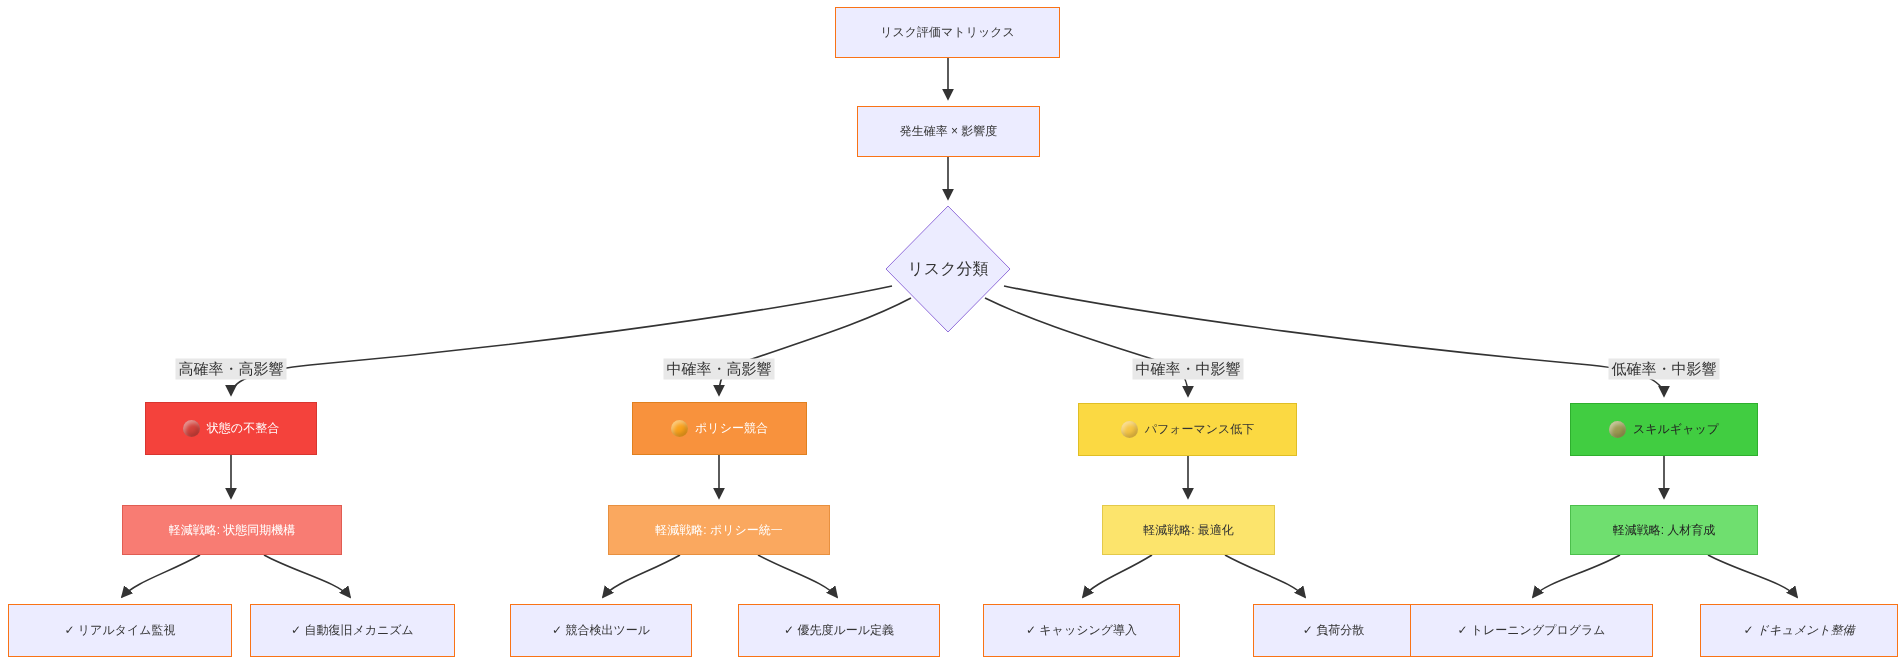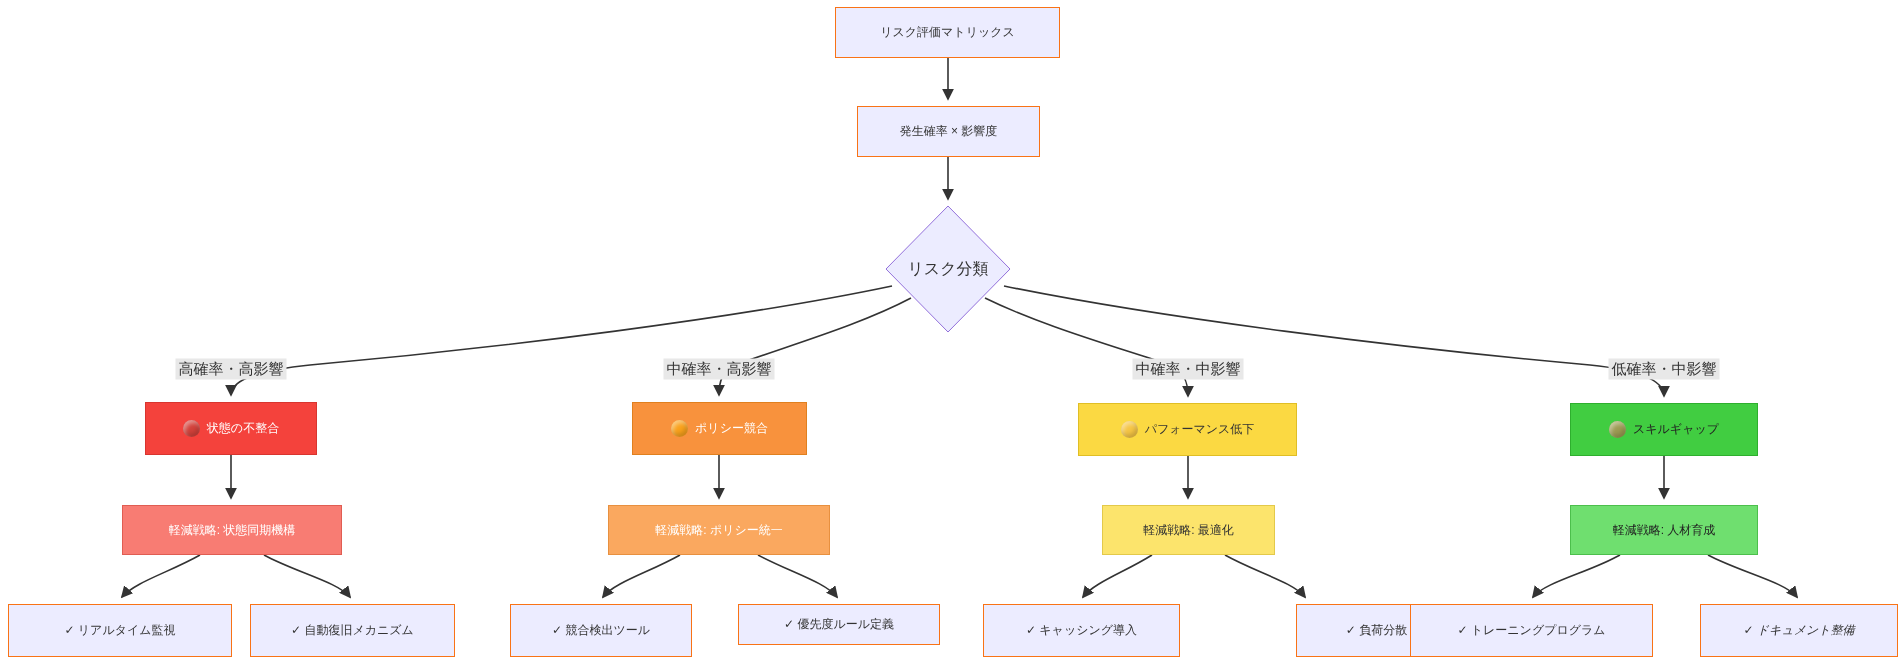--- a/index.html
+++ b/index.html
@@ -36,23 +36,23 @@
   #n-risk2{left:632px;top:402px;width:175px;height:53px;}
   #n-risk3{left:1078px;top:403px;width:219px;height:53px;}
   #n-risk4{left:1570px;top:403px;width:188px;height:53px;}
   #n-mit1{left:122px;top:505px;width:220px;height:50px;}
   #n-mit2{left:608px;top:505px;width:222px;height:50px;}
   #n-mit3{left:1102px;top:505px;width:173px;height:50px;}
   #n-mit4{left:1570px;top:505px;width:188px;height:50px;}
   #n-act1{left:8px;top:604px;width:224px;height:53px;}
   #n-act2{left:250px;top:604px;width:205px;height:53px;}
   #n-act3{left:510px;top:604px;width:182px;height:53px;}
-  #n-act4{left:738px;top:604px;width:202px;height:41px;}
+  #n-act4{left:738px;top:604px;width:202px;height:53px;}
   #n-act5{left:983px;top:604px;width:197px;height:53px;}
-  #n-act6{left:1296px;top:604px;width:161px;height:53px;}
+  #n-act6{left:1253px;top:604px;width:161px;height:53px;}
   #n-act7{left:1410px;top:604px;width:243px;height:53px;text-align:center;}
   #n-act8{left:1700px;top:604px;width:198px;height:53px;font-style:italic;}
   #dec-label{left:948px;top:269px;}
 </style>
 </head>
 <body>
 
 <svg id="edges" viewBox="0 0 1904 663">
   <defs>
     <marker id="arrow" viewBox="0 0 10 10" refX="8.5" refY="5" markerWidth="7.5" markerHeight="7.5" orient="auto-start-reverse">

